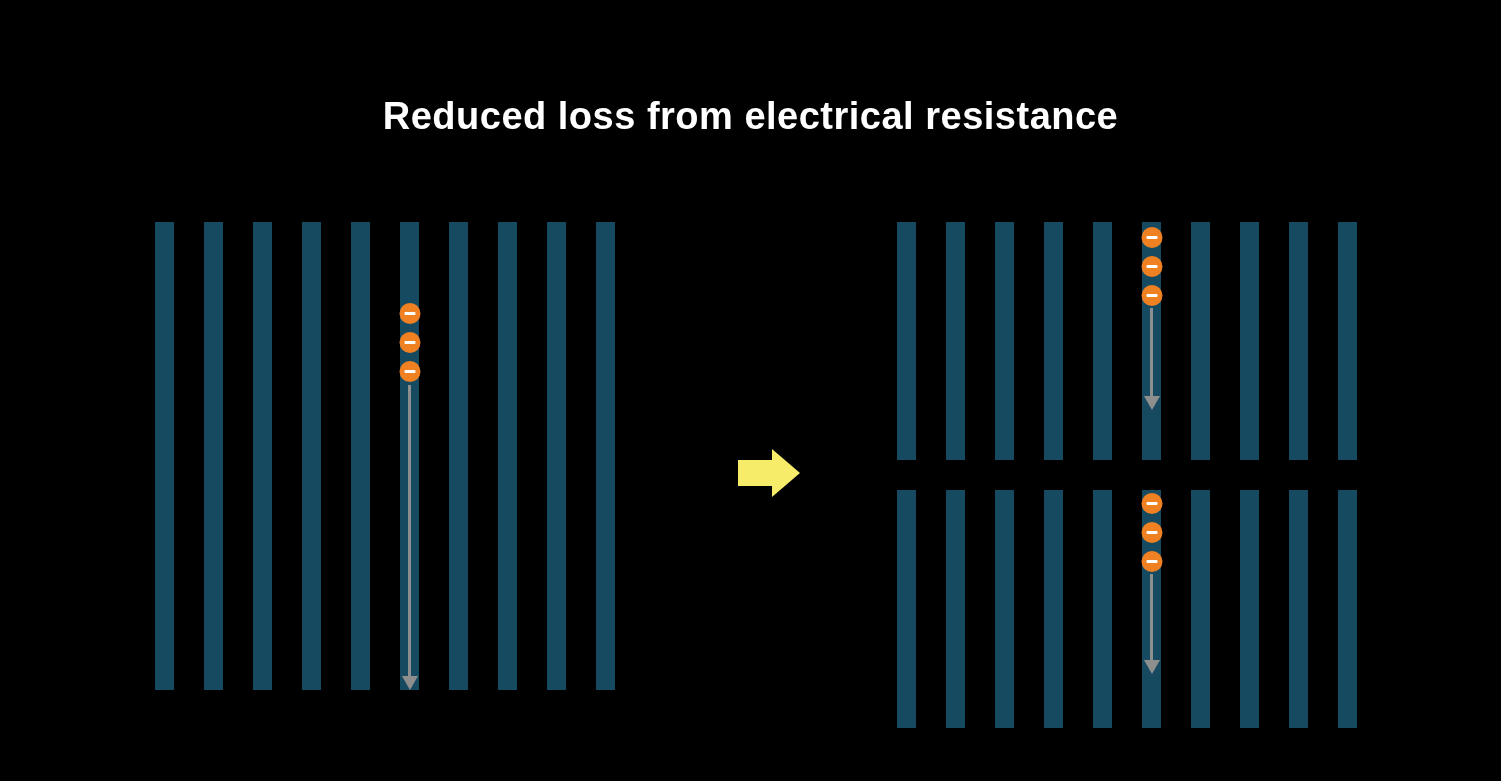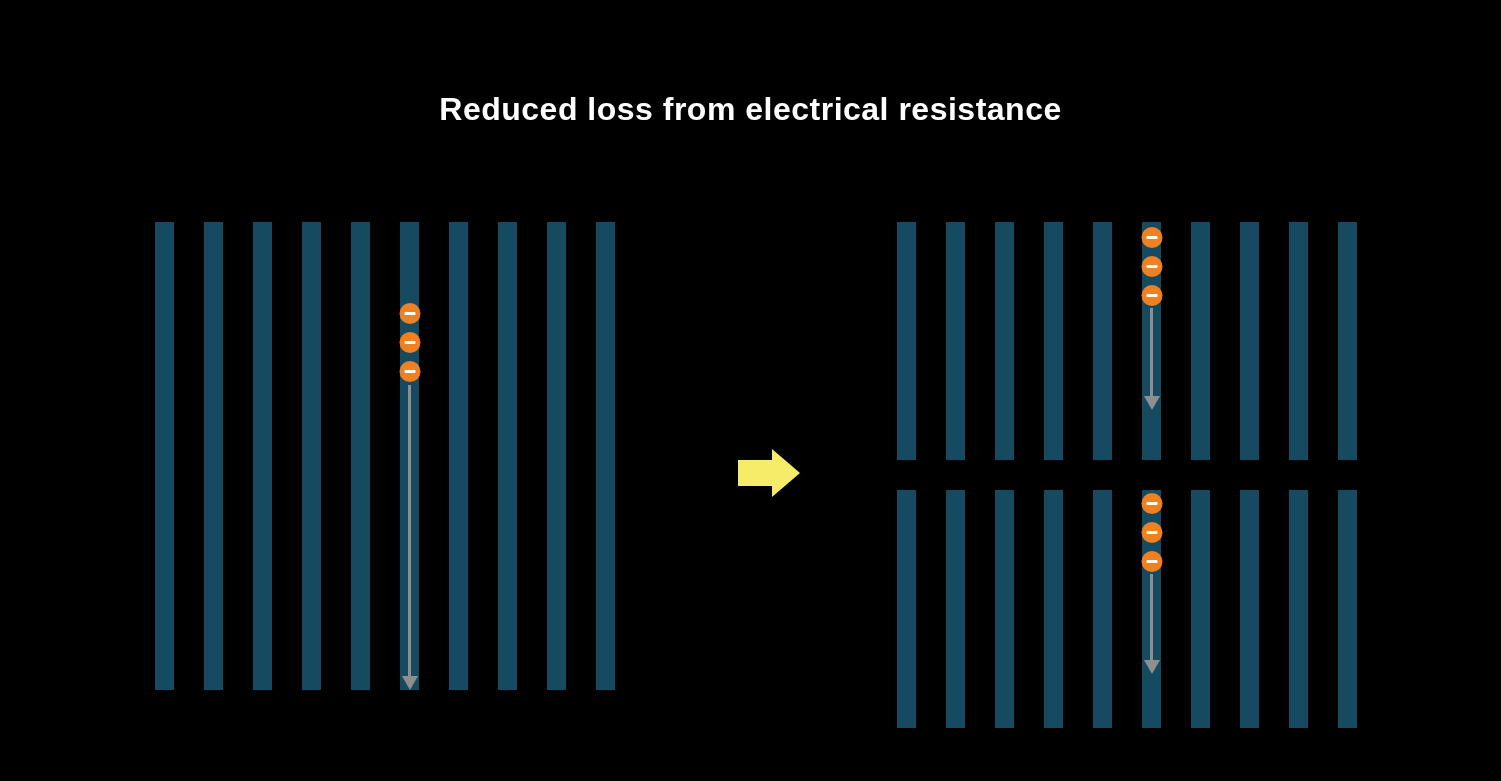--- a/index.html
+++ b/index.html
@@ -15,21 +15,21 @@
     font-family: "Liberation Sans", sans-serif;
   }
 
   .title {
     position: absolute;
     top: 70px;
     left: 0;
     width: 100%;
     text-align: center;
     color: #ffffff;
-    font-size: 32px;
+    font-size: 38px;
     font-weight: 700;
     letter-spacing: 0.5px;
   }
 
   
   .panel {
     position: absolute;
     display: flex;
     justify-content: space-between;
   }

